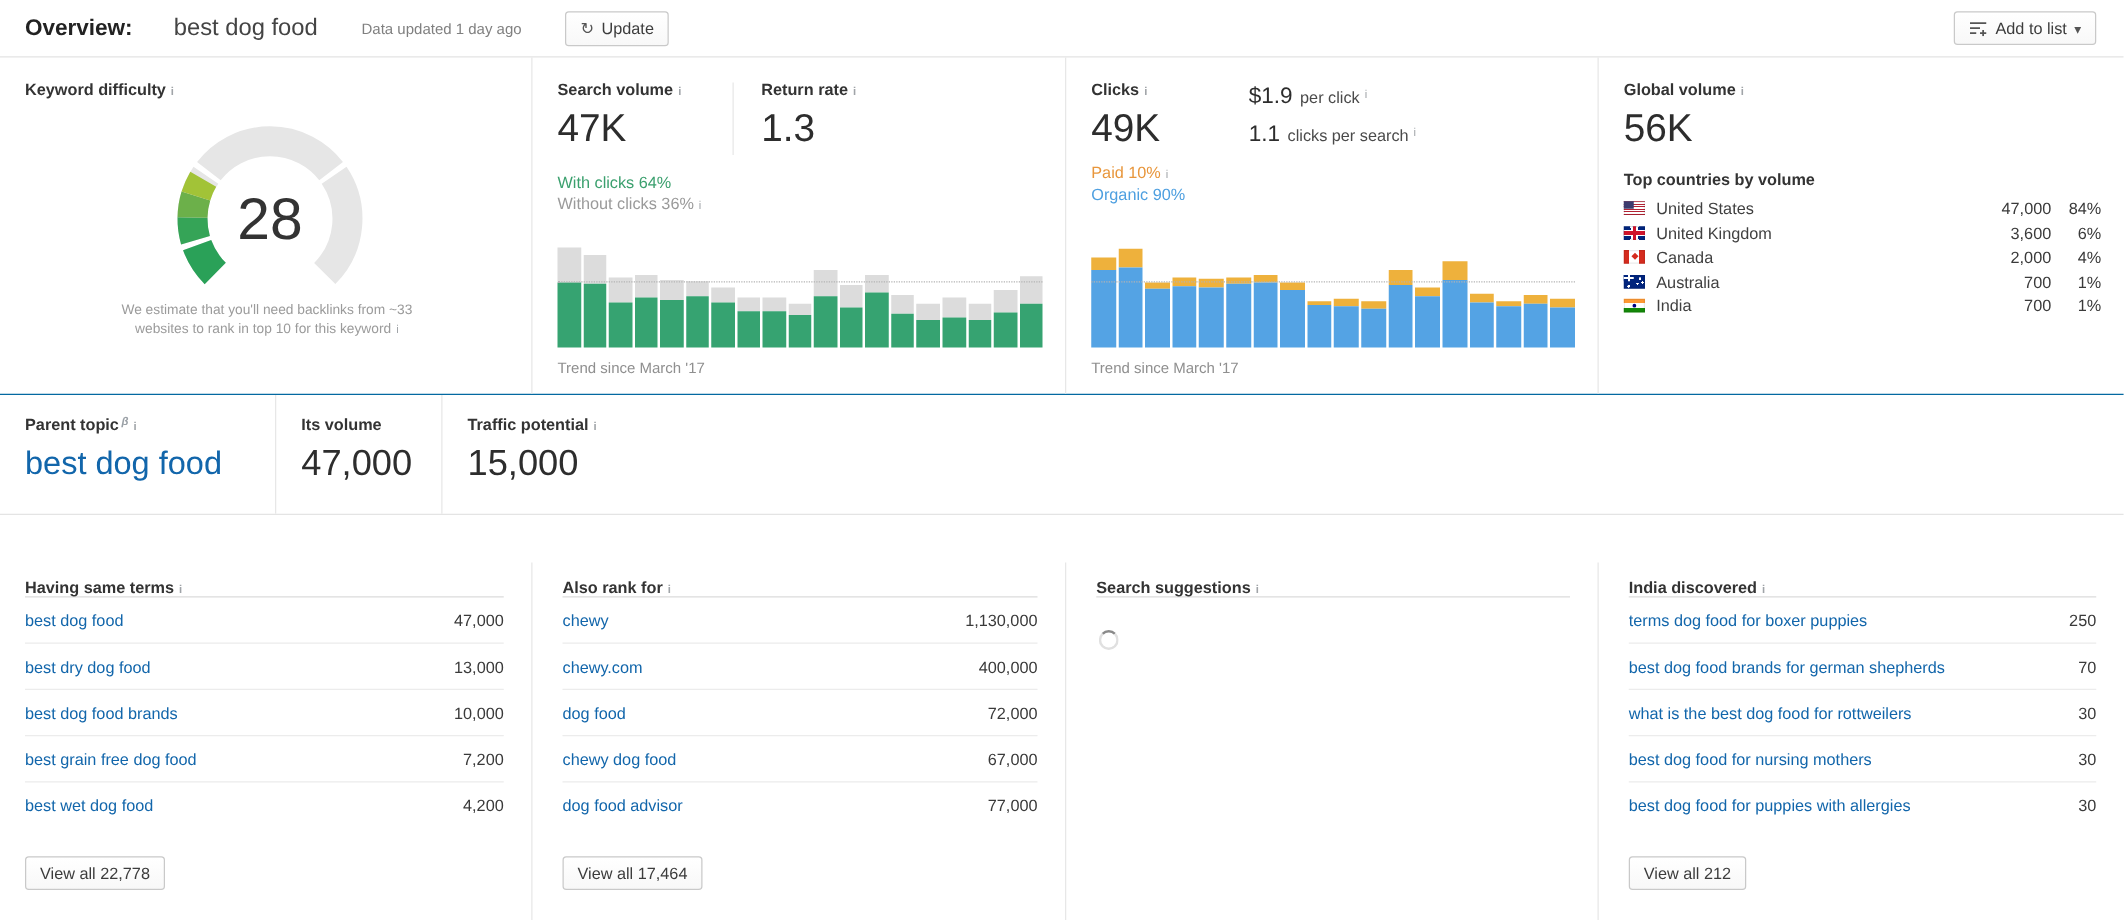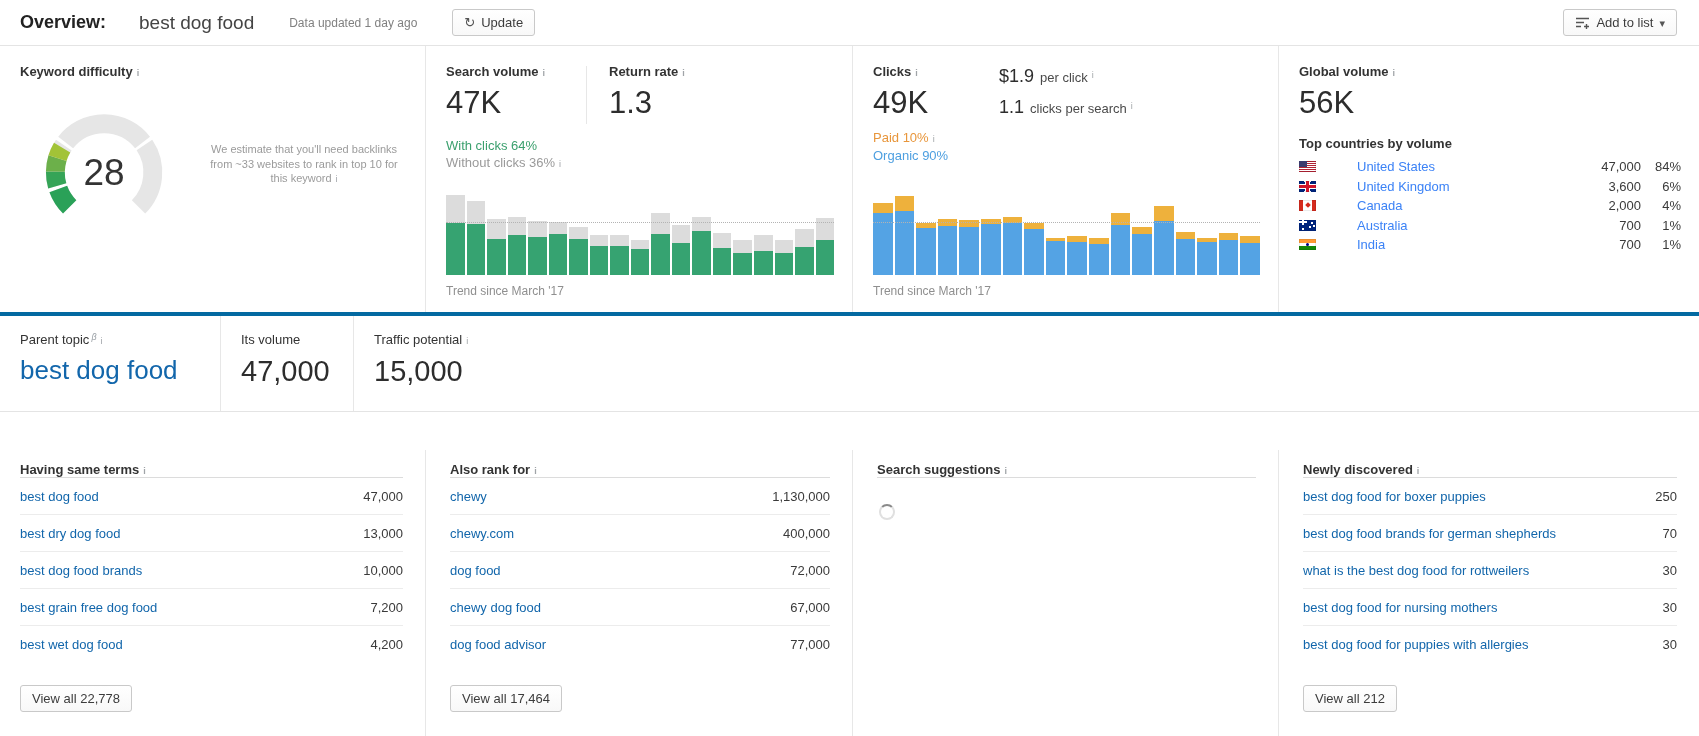--- a/index.html
+++ b/index.html
@@ -19,28 +19,28 @@
   .refresh-icon::before { content:"↻"; font-family:"DejaVu Sans", sans-serif; font-size:13px; color:#555; }
   .caret-icon::before { content:"▾"; font-family:"DejaVu Sans", sans-serif; font-size:11px; color:#555; }
   .spacer { flex:1; }
 
   
   .info-icon { display:inline-block; vertical-align:top; margin-left:4px; }
   .info-icon::before { content:"i"; font-size:9px; color:#a0a4a8; }
 
   
   .metrics { display:grid; grid-template-columns:425px 427px 426px auto; height:270px;
-             border-bottom:4px solid #0369a1; }
+             border-bottom:1px solid #0369a1; }
   .panel { padding:18px 18px 14px 20px; display:flex; flex-direction:column; position:relative; }
   .panel + .panel { border-left:1px solid #e7e7e7; }
   .panel-label { font-size:13px; font-weight:bold; color:#333; }
   .big-num { font-size:31px; color:#2d2d2d; margin-top:8px; line-height:1; }
 
   
-  .gauge-wrap { display:flex; flex-direction:row; align-items:center; margin-top:8px;gap:16px; }
+  .gauge-wrap { display:flex; flex-direction:column; align-items:center; margin-top:8px; }
   .gauge-note { width:262px; text-align:center; font-size:11px; color:#9b9b9b; line-height:1.35; margin-top:2px; }
   .gauge-note .lnk { }
 
   
   .sv-head { display:flex; }
   .sv-left { width:140px; }
   .sv-sep { width:1px; background:#e7e7e7; height:58px; margin:2px 0 0 0; }
   .sv-right { padding-left:22px; }
   .green-txt { color:#3ba06e; font-size:13px; margin-top:14px; }
   .gray-txt  { color:#9a9a9a; font-size:13px; margin-top:2px; }
@@ -57,21 +57,21 @@
   
   .trend { margin-top:auto; }
   .chart { position:relative; height:80px; display:flex; align-items:flex-end; gap:2px; }
   .chart .refline { position:absolute; left:0; right:0; border-top:1px dotted #b3b3b3; pointer-events:none; }
   .bar { flex:1; display:flex; flex-direction:column; justify-content:flex-end; }
   .trend-caption { font-size:12px; color:#8f8f8f; margin-top:9px; }
 
   
   .countries-title { font-size:13px; font-weight:bold; margin-top:18px; }
   .country-row { display:flex; align-items:center; height:19.5px; }
-  .country-name { color:#3b82f6; cursor:pointer;margin-left:32px; }
+  .country-name { color:#404040; cursor:pointer; }
   .country-vol { margin-left:auto; width:60px; text-align:right; color:#3a3a3a; }
   .country-pct { width:40px; text-align:right; color:#3a3a3a; }
   .countries-list { margin-top:6px; }
 
   
   .flag { width:17px; height:11px; display:inline-block; margin-right:9px; position:relative;
           box-shadow:0 0 0 1px rgba(0,0,0,.08) inset; flex:0 0 auto; }
   .flag-us { background:linear-gradient(#b22234 0 9%,#fff 9% 18%,#b22234 18% 27%,#fff 27% 36%,#b22234 36% 45%,#fff 45% 54%,#b22234 54% 63%,#fff 63% 72%,#b22234 72% 81%,#fff 81% 90%,#b22234 90%); }
   .flag-us::before { content:""; position:absolute; left:0; top:0; width:8px; height:6px; background:#3c3b6e; }
   .flag-gb { background:
@@ -97,21 +97,21 @@
   .flag-in { background:linear-gradient(#ff9933 0 33%, #fff 33% 66%, #138808 66%); }
   .flag-in::before { content:""; position:absolute; left:7px; top:4px; width:3px; height:3px;
                      border-radius:50%; background:#000080; }
 
   
   .parent-band { display:flex; height:96px; border-bottom:1px solid #e4e4e4; }
   .pb-cell { padding:16px 0 0 20px; }
   .pb-c1 { width:220px; }
   .pb-c2 { width:133px; border-left:1px solid #e7e7e7; }
   .pb-c3 { border-left:1px solid #e7e7e7; padding-right:40px; }
-  .pb-label { font-size:13px; font-weight:normal; color:#333; }
+  .pb-label { font-size:13px; font-weight:bold; color:#333; }
   .beta-sup { font-size:9px; color:#9aa0a6; vertical-align:top; margin-left:2px; font-style:italic; }
   .pb-link { font-size:26px; color:#1266ab; margin-top:8px; cursor:pointer; }
   .pb-value { font-size:29px; color:#2d2d2d; margin-top:8px; }
 
   
   .ideas { padding-top:20px; }
   .ideas-title { font-size:15px; font-weight:bold; color:#222; padding-left:20px; }
   .ideas-grid { display:grid; grid-template-columns:425px 427px 426px auto; margin-top:18px;
                 height:303px; }
   .kw-col { padding:12px 22px 0 24px; }
@@ -513,25 +513,25 @@
 
     <div class="kw-col">
       <div class="kw-col-header">
         <span>Search suggestions</span><span class="info-icon"></span>
       </div>
       <div class="spinner"></div>
     </div>
 
     <div class="kw-col">
       <div class="kw-col-header">
-        <span>Newly discovered</span><span class="info-icon"></span>
+        <span>India discovered</span><span class="info-icon"></span>
       </div>
       <div class="kw-rows">
           <div class="kw-row">
-            <span class="kw-link">best dog food for boxer puppies</span>
+            <span class="kw-link">terms dog food for boxer puppies</span>
             <span class="kw-val">250</span>
           </div>
           <div class="kw-row">
             <span class="kw-link">best dog food brands for german shepherds</span>
             <span class="kw-val">70</span>
           </div>
           <div class="kw-row">
             <span class="kw-link">what is the best dog food for rottweilers</span>
             <span class="kw-val">30</span>
           </div>

